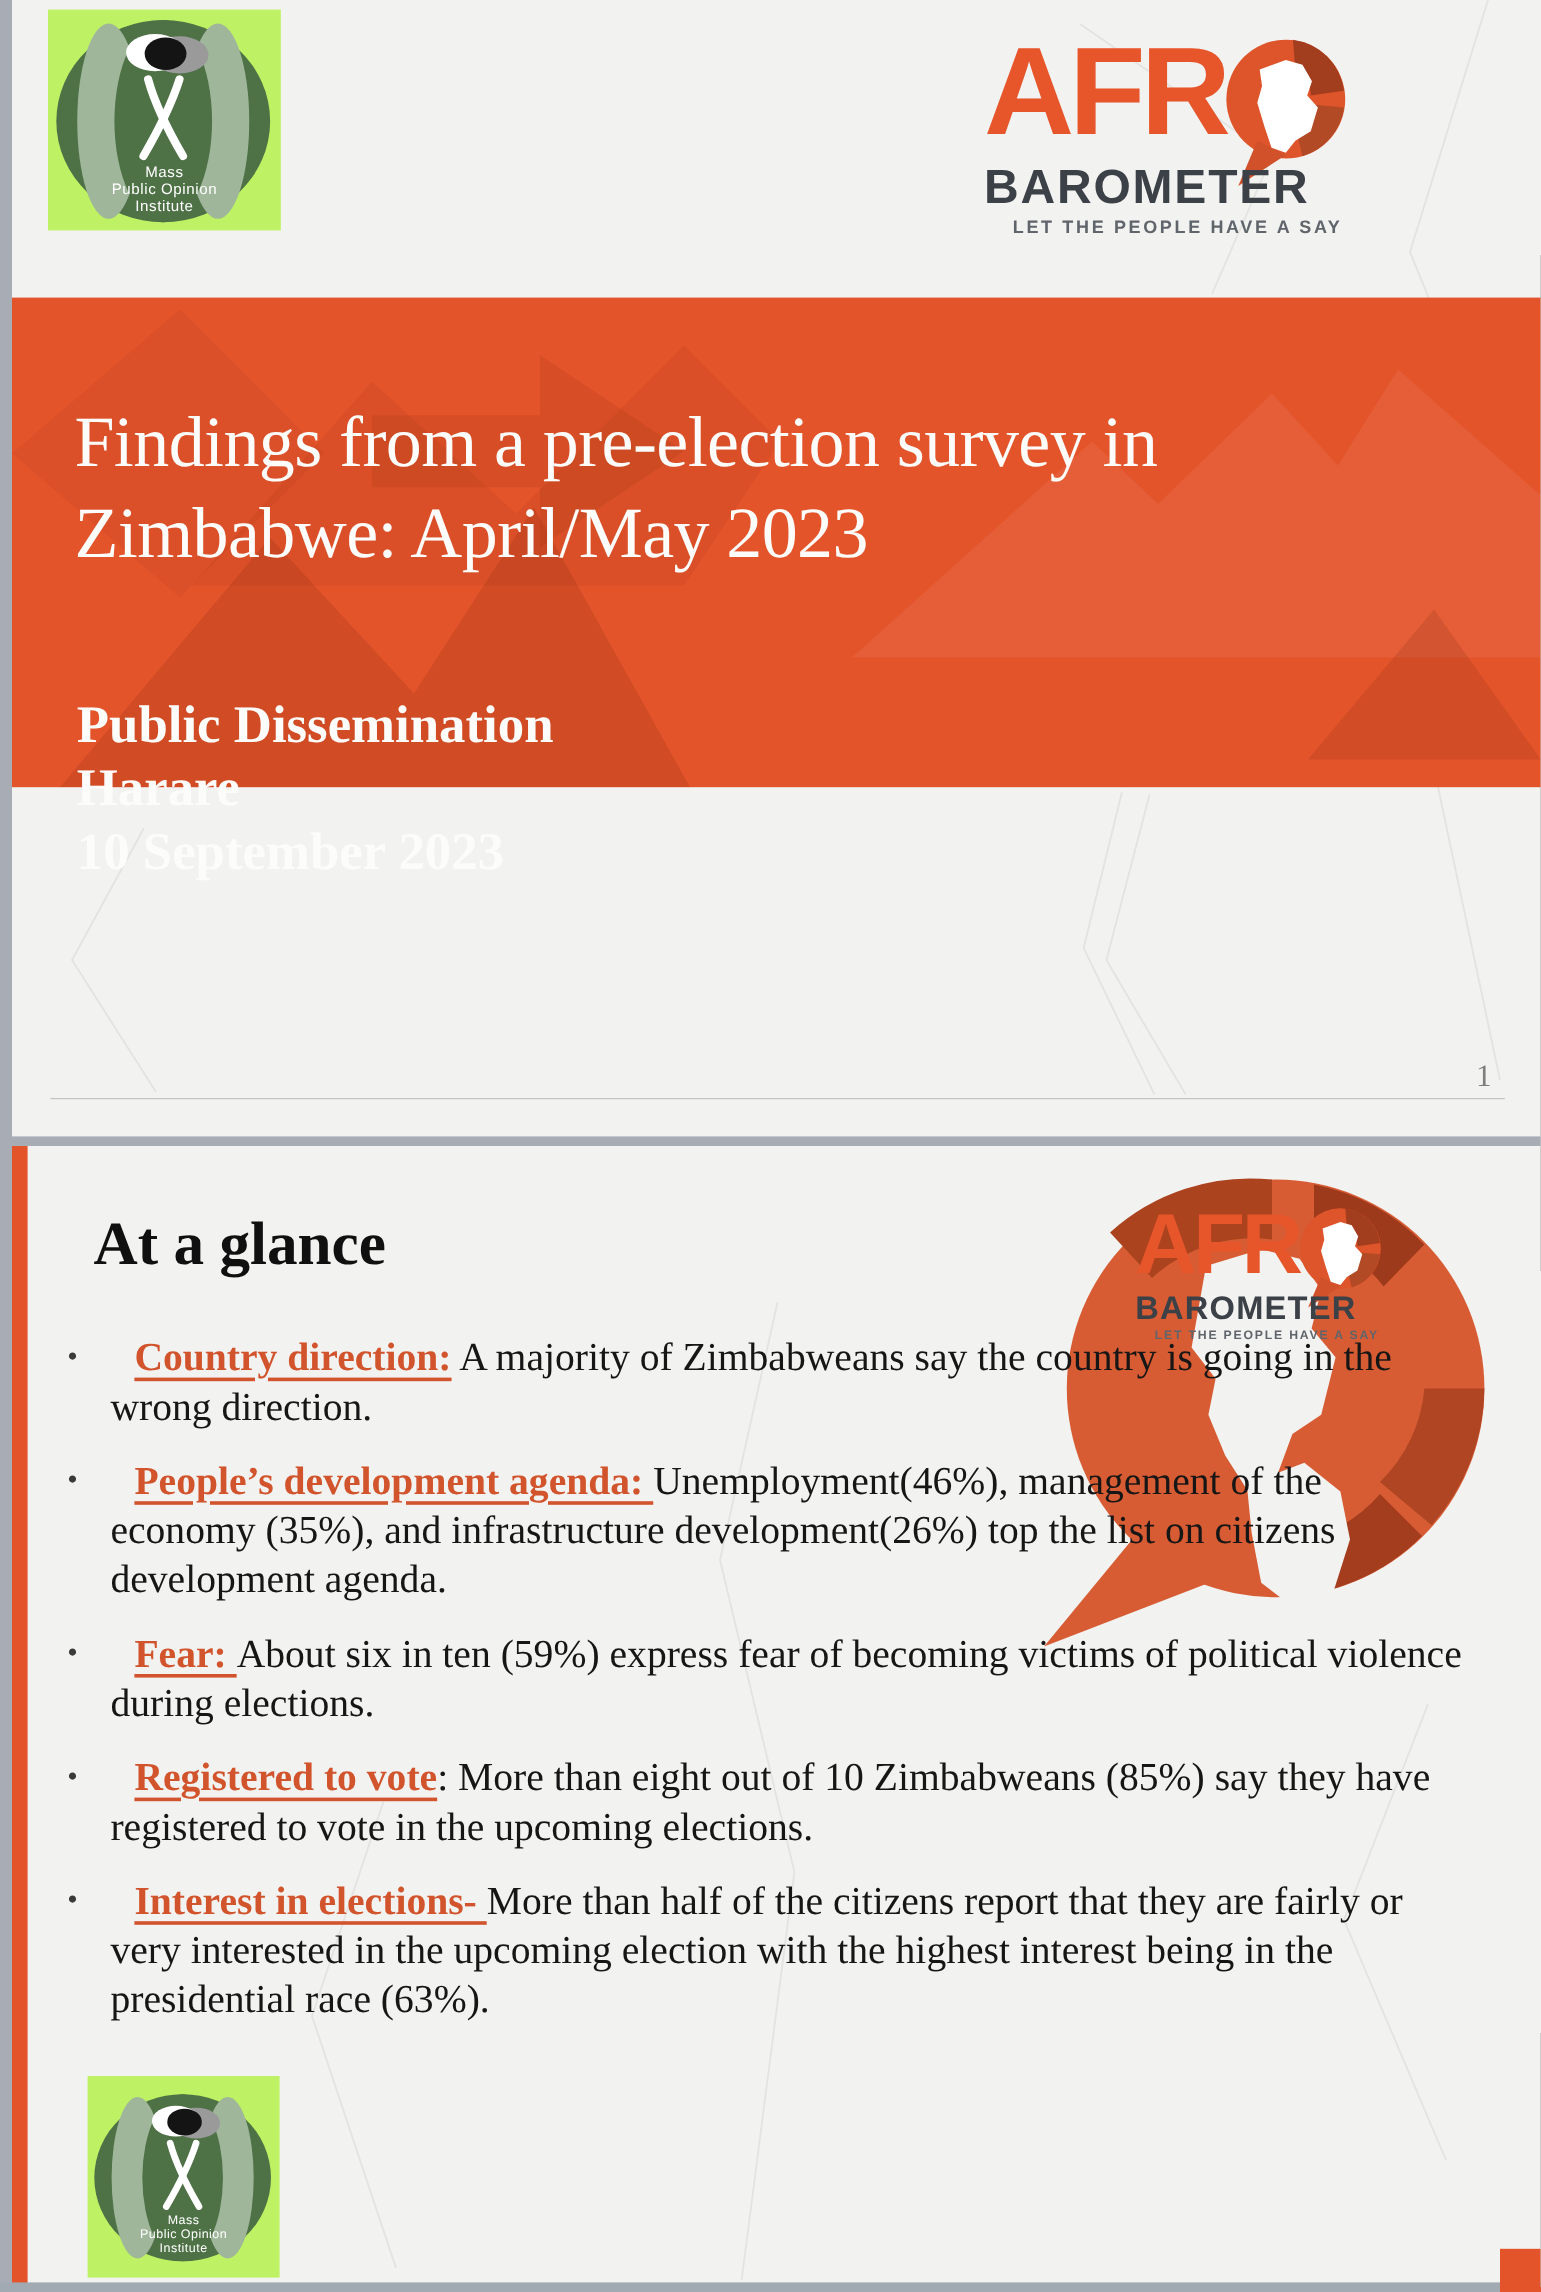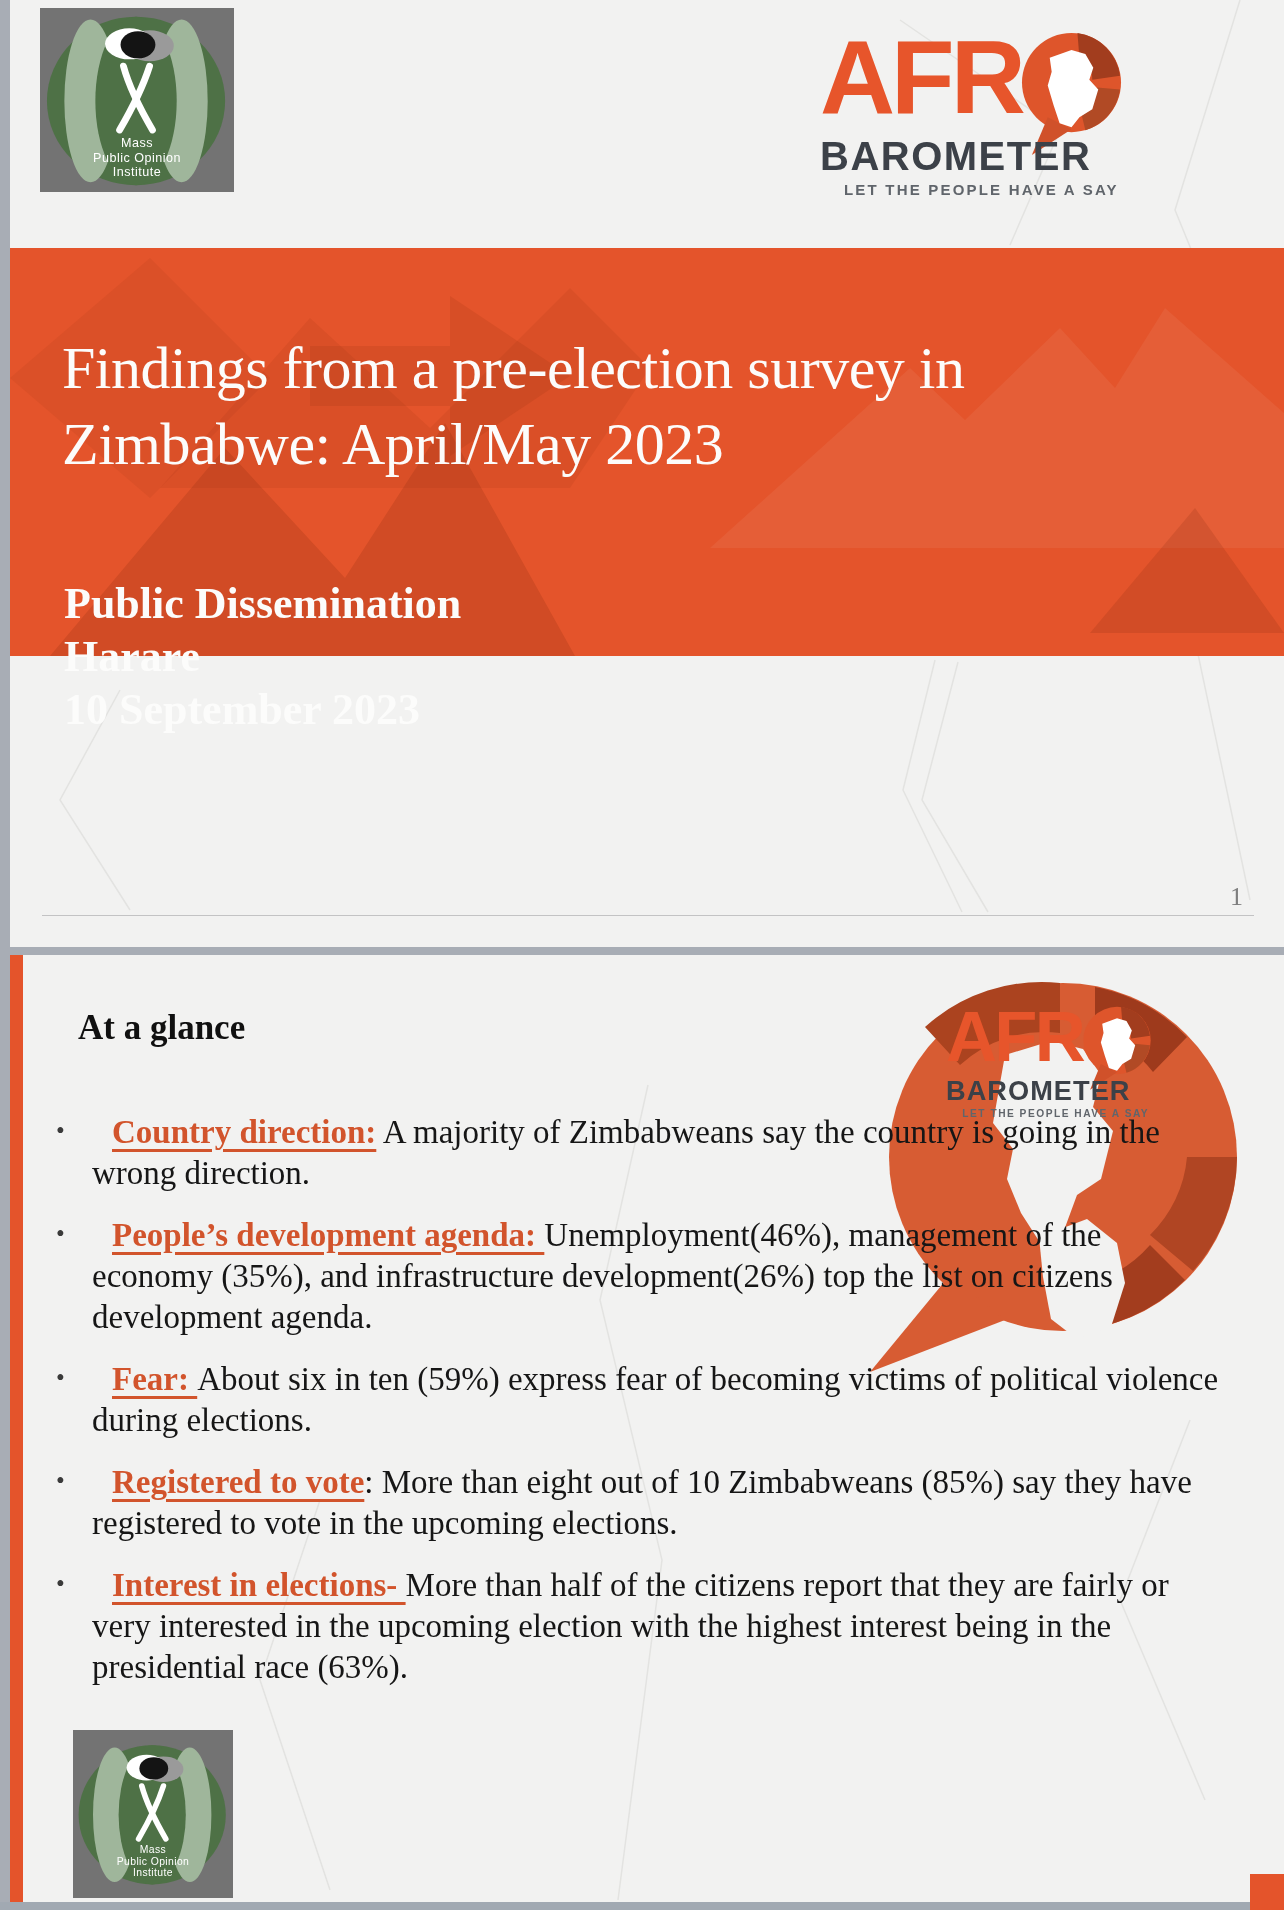--- a/index.html
+++ b/index.html
@@ -10,21 +10,21 @@
   
   .left-strip{left:0;top:0;width:10px;height:1910px;background:#A8ADB5;z-index:7;}
   .gap-bar{left:0;width:1284px;height:8px;background:#A8ADB5;z-index:8;}
   .gap-top{top:947px;}
   .gap-bottom{top:1902px;background:#A1A9B2;}
 
   
   .texture{left:0;top:0;z-index:0;}
 
   
-  .mpoi-box{background:#737373;z-index:2;}
+  .mpoi-box{background:#bef264;z-index:2;}
   .mpoi-1{left:40px;top:8px;width:194px;height:184px;}
   .mpoi-2{left:73px;top:1730px;width:160px;height:168px;z-index:2;}
   .mpoi-box svg{display:block;width:100%;height:100%;}
   .mpoi-text{font-family:"Liberation Sans",sans-serif;letter-spacing:.5px;}
 
   .afro-logo{width:310px;height:176px;z-index:2;}
   .afro-1{left:820px;top:26px;}
   .afro-2{left:946px;top:1002px;transform:scale(.68);transform-origin:0 0;z-index:3;}
   .afr{position:absolute;left:0;top:-6px;font-family:"Liberation Sans",sans-serif;
        font-weight:800;font-size:104px;line-height:1.1;color:#E7552B;letter-spacing:-4px;}
@@ -41,21 +41,21 @@
             font-weight:normal;font-size:60px;line-height:76px;letter-spacing:-.5px;}
   .s1-sub{left:64px;top:577px;z-index:3;color:#FCFCFB;
           font-weight:bold;font-size:44px;line-height:53px;}
 
   .rule1{left:42px;top:915px;width:1212px;height:1px;background:#C3C3C4;z-index:2;}
   .pg1{left:1230px;top:882px;font-size:26px;color:#7E7E7E;z-index:2;}
 
   
   .accent-bar{left:10px;top:955px;width:13px;height:955px;background:#E4542B;z-index:2;}
   .bubble-big{left:855px;top:975px;width:390px;height:420px;z-index:1;}
-  .s2-title{left:78px;top:1008px;font-size:35px;font-weight:bold;color:#101010;z-index:4;}
+  .s2-title{left:78px;top:1008px;font-size:51px;font-weight:bold;color:#101010;z-index:4;}
 
   .bullets{left:46px;top:1112px;width:1182px;z-index:5;}
   .bullet{display:flex;margin-bottom:21px;}
   .marker{width:46px;flex:none;font-size:25px;color:#3A3A3A;padding-top:5px;padding-left:10px;
           box-sizing:border-box;}
   .btext{flex:1;font-size:33px;line-height:41px;color:#161616;}
   .bhead{font-weight:bold;color:#D2542C;text-decoration:underline;
          text-decoration-thickness:3px;text-underline-offset:6px;margin-left:20px;}
 
   .corner-square{left:1250px;top:1874px;width:34px;height:36px;background:#E4542B;z-index:9;}

